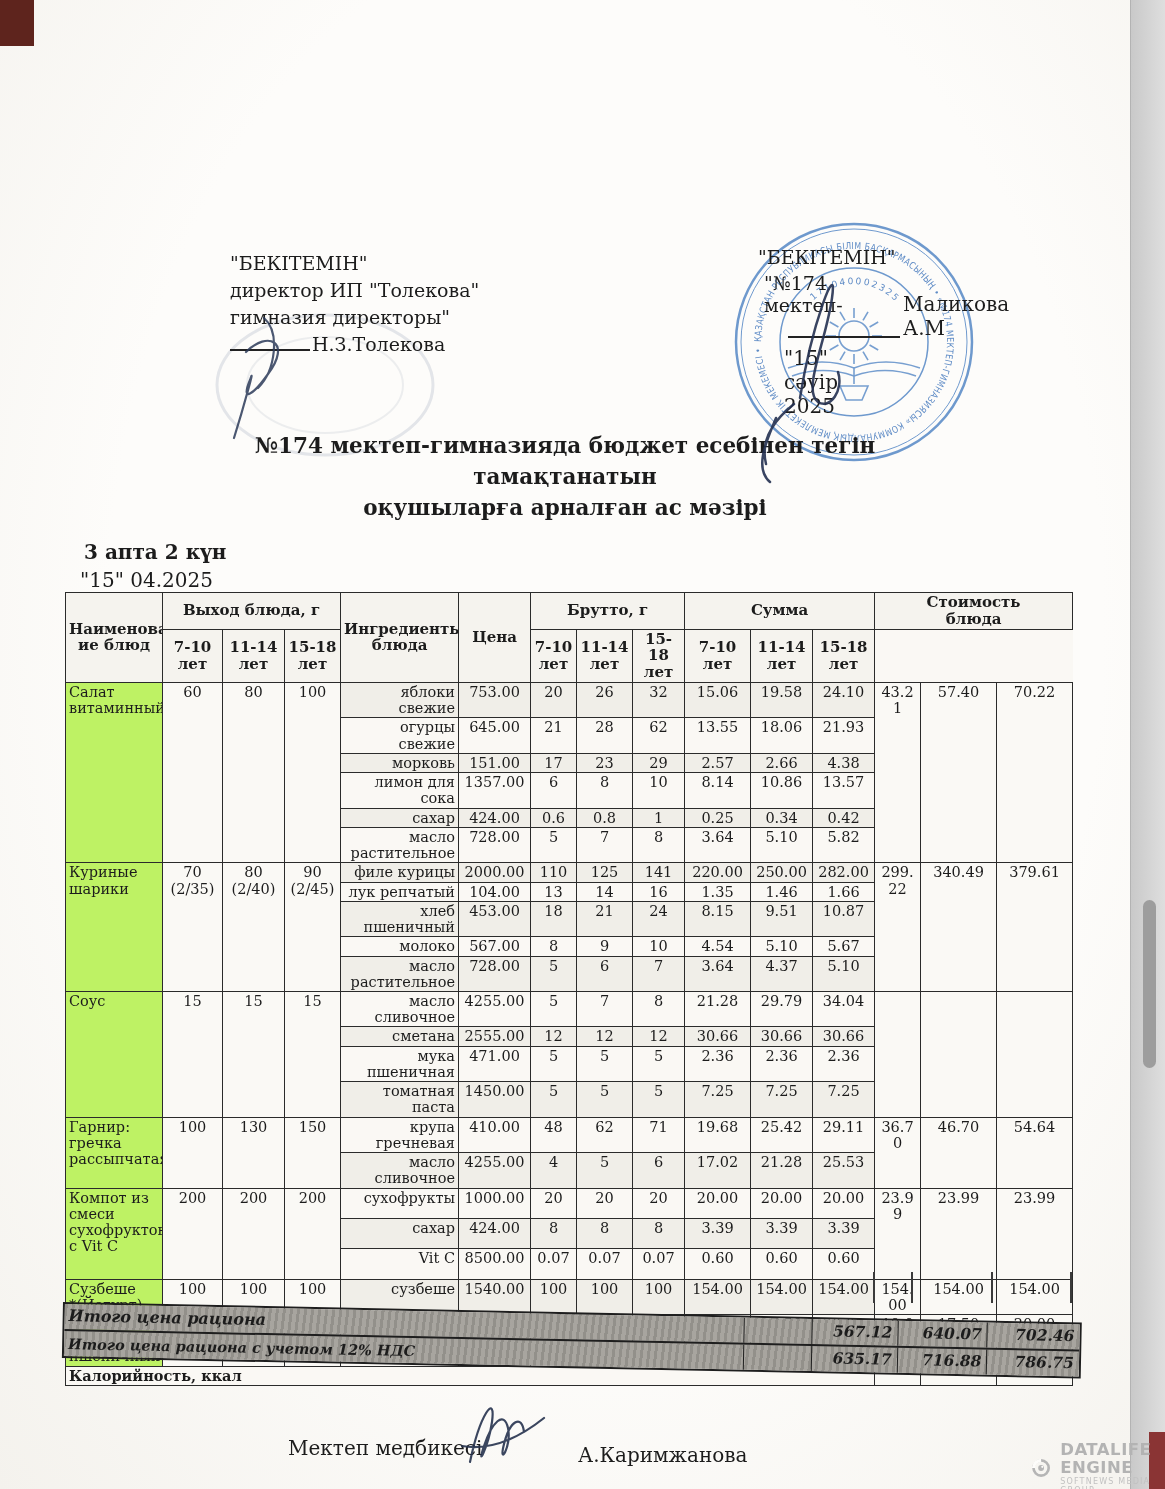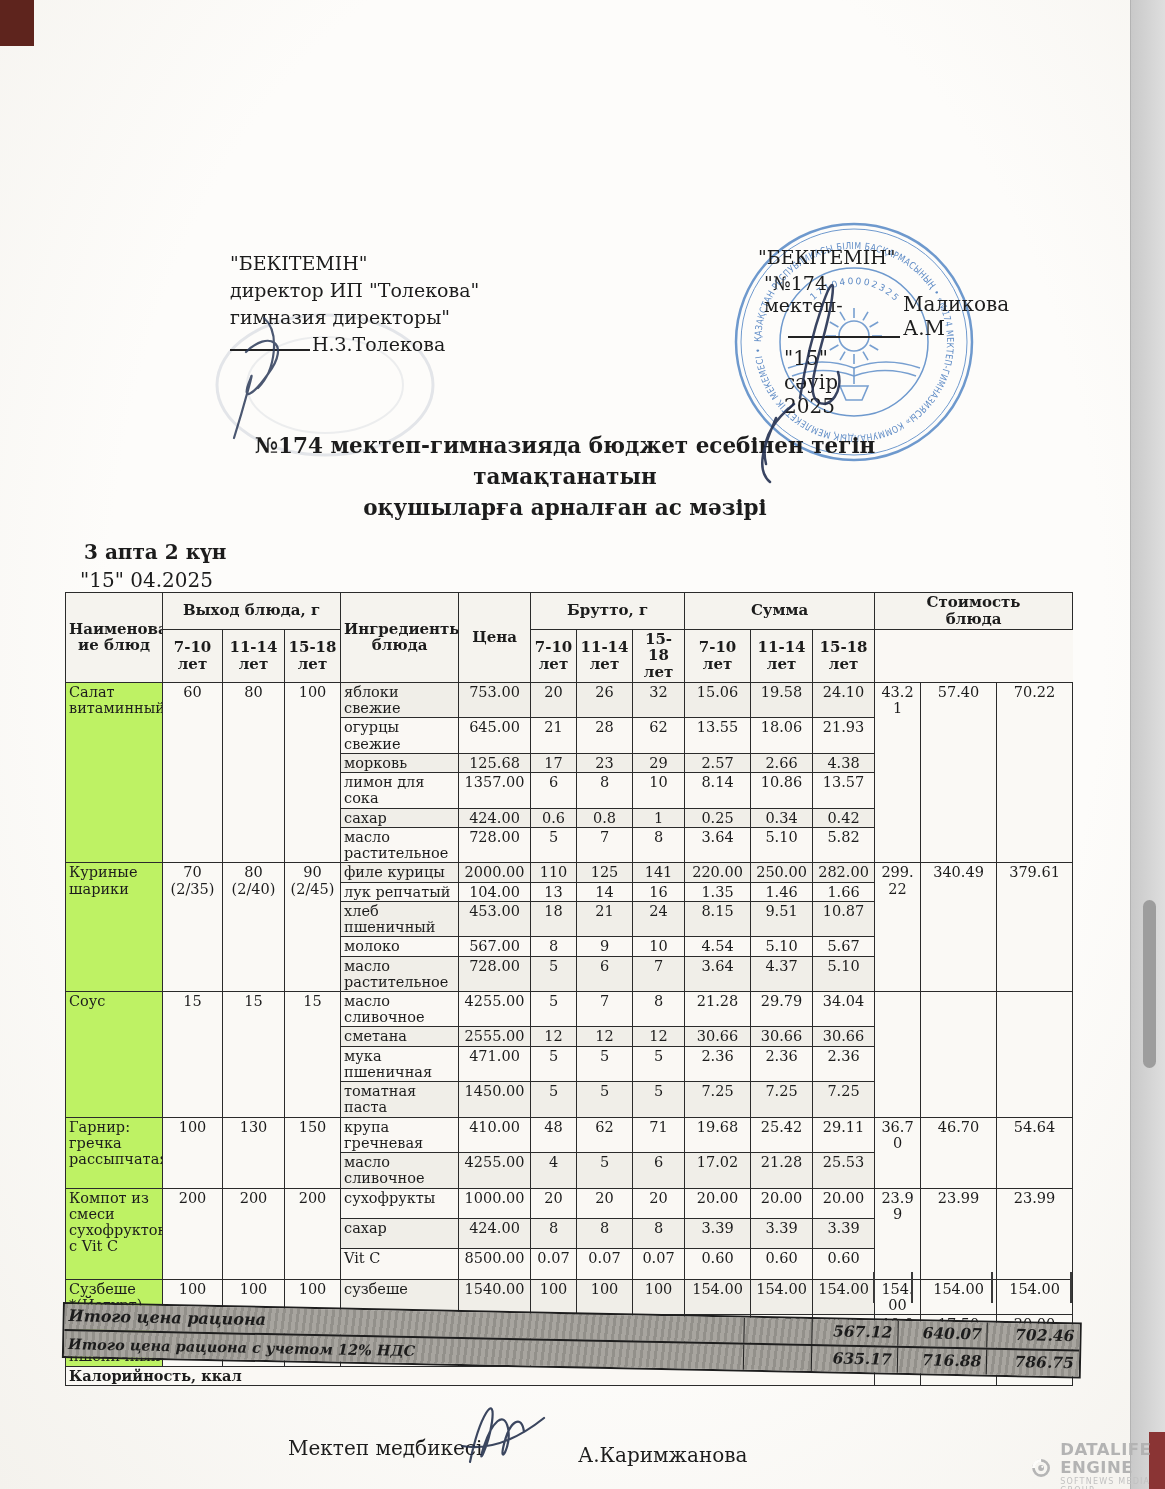--- a/index.html
+++ b/index.html
@@ -34,21 +34,21 @@
   .tbl-wrap{position:absolute;left:65px;top:592px;}
   table.menu{border-collapse:collapse;table-layout:fixed;width:1007px;background:#faf8f4;}
   table.menu th,table.menu td{border:1.5px solid #2b2b2b;padding:1px 3px;white-space:pre-line;
        font-size:14.5px;line-height:1.12;vertical-align:top;overflow:hidden;}
   table.menu th{font-size:15px;font-weight:bold;vertical-align:middle;text-align:center;background:#f5f3ee;}
   th.h-name{text-align:left;padding-left:5px;}
   th.h-ingr{text-align:left;padding-left:5px;}
   th.h-cost{text-align:left;padding-left:14px;}
   td.c-name{text-align:left;padding-left:4px;background:#bef264;}
   td.c-out{text-align:center;background:#faf9f5;}
-  td.c-ingr{text-align:left;}
+  td.c-ingr{text-align:right;}
   td.c-price{text-align:center;}
   td.c-br{text-align:center;}
   td.c-su{text-align:center;}
   td.c-co{text-align:center;background:#faf9f5;}
   td.c-co--narrow{word-break:break-all;}
   tr.ing-row:nth-child(odd) td.c-ingr, tr.ing-row:nth-child(odd) td.c-price,
   tr.ing-row:nth-child(odd) td.c-br, tr.ing-row:nth-child(odd) td.c-su{background:#f0eee8;}
   td.c-cal{font-weight:bold;text-align:left;padding-left:4px;font-size:15.5px;}
   
   .vline{position:absolute;top:1272px;width:2px;height:31px;background:#3a3a3a;}
@@ -223,21 +223,21 @@
             <td class="c-price">645.00</td>
             <td class="c-br">21</td>
             <td class="c-br">28</td>
             <td class="c-br">62</td>
             <td class="c-su">13.55</td>
             <td class="c-su">18.06</td>
             <td class="c-su">21.93</td>
           </tr>
           <tr class="ing-row">
             <td class="c-ingr">морковь</td>
-            <td class="c-price">125.68</td>
+            <td class="c-price">151.00</td>
             <td class="c-br">17</td>
             <td class="c-br">23</td>
             <td class="c-br">29</td>
             <td class="c-su">2.57</td>
             <td class="c-su">2.66</td>
             <td class="c-su">4.38</td>
           </tr>
           <tr class="ing-row">
             <td class="c-ingr">лимон для сока</td>
             <td class="c-price">1357.00</td>

